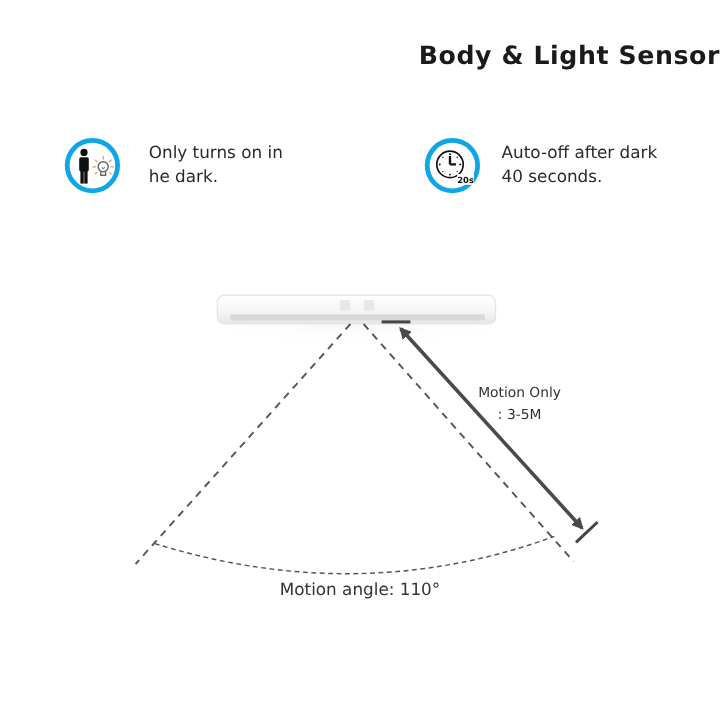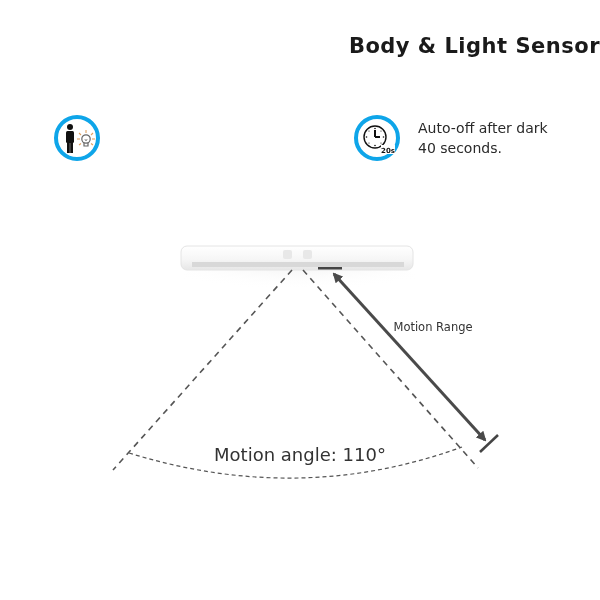--- a/index.html
+++ b/index.html
@@ -8,21 +8,21 @@
   .feature { position: absolute; display: flex; align-items: center; }
   .feature .icon-circle { width: 46px; height: 46px; border: 4px solid #0ea5e9; border-radius: 50%; box-sizing: border-box; position: relative; background: #fff; }
   .feature .text { margin-left: 24px; font-size: 14px; line-height: 20px; color: #2a2a2a; }
   .feature .text div { white-space: nowrap; }
   #feat-dark { left: 54px; top: 115px; }
   #feat-timer { left: 354px; top: 115px; }
   #feat-timer .text { margin-left: 18px; }
   svg.diagram { position: absolute; left: 0; top: 0; }
   .label { position: absolute; font-size: 12.5px; color: #333; text-align: center; }
   #range-label { left: 388px; top: 318px; width: 90px; line-height: 18px; font-size: 11.5px; }
-  #angle-label { left: 200px; top: 444px; width: 200px; font-size: 18px; }
+  #angle-label { left: 200px; top: 484px; width: 200px; font-size: 14px; }
 </style>
 </head>
 <body>
 
 <div class="title">Body &amp; Light Sensor</div>
 
 <div class="feature" id="feat-dark">
   <div class="icon-circle">
     <svg width="40" height="40" viewBox="0 0 40 40" style="position:absolute;left:0;top:0;">
 
@@ -37,20 +37,24 @@
       <g stroke="#e0a060" stroke-width="1.1">
         <line x1="28" y1="11" x2="28" y2="14"></line>
         <line x1="21" y1="14" x2="23" y2="16"></line>
         <line x1="35" y1="14" x2="33" y2="16"></line>
         <line x1="19" y1="20" x2="22" y2="20"></line>
         <line x1="34" y1="20" x2="37" y2="20"></line>
         <line x1="21" y1="26" x2="23" y2="24.5"></line>
         <line x1="35" y1="26" x2="33" y2="24.5"></line>
       </g>
     </svg>
+  </div>
+  <div class="text">
+    <div>Only turns on in</div>
+    <div>he dark.</div>
   </div>
 </div>
 
 <div class="feature" id="feat-timer">
   <div class="icon-circle">
     <svg width="40" height="40" viewBox="0 0 40 40" style="position:absolute;left:0;top:0;">
       <circle cx="17" cy="18" r="11" fill="none" stroke="#111" stroke-width="1.4"></circle>
       <g fill="#111">
         <circle cx="17" cy="9.5" r="0.8"></circle>
           <circle cx="17" cy="26.5" r="0.8"></circle>
@@ -105,16 +109,17 @@
   <line x1="292" y1="270" x2="113" y2="470" stroke="#555" stroke-width="1.6" stroke-dasharray="6,5"></line>
   <line x1="303" y1="270" x2="478" y2="468" stroke="#555" stroke-width="1.6" stroke-dasharray="6,5"></line>
 
   <path d="M129 453 Q300 506 462 447" fill="none" stroke="#555" stroke-width="1.2" stroke-dasharray="4,3"></path>
 
   <line x1="334" y1="274" x2="485" y2="440" stroke="#4a4a4a" stroke-width="3" marker-start="url(#arrowtail)" marker-end="url(#arrowhead)"></line>
   <line x1="480" y1="452" x2="498" y2="435" stroke="#444" stroke-width="2.5"></line>
 </svg>
 
 <div class="label" id="range-label">
-  <div>Motion Range</div>
+  <div>Motion Only</div>
+  <div>: 3-5M</div>
 </div>
 
 <div class="label" id="angle-label">Motion angle: 110°</div>
 
 </body></html>

